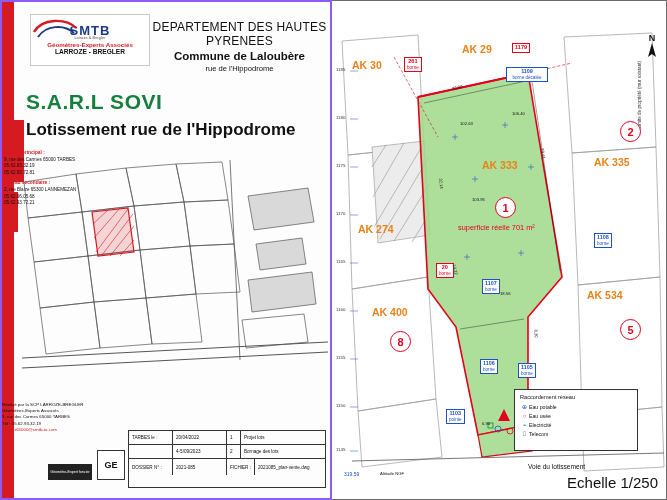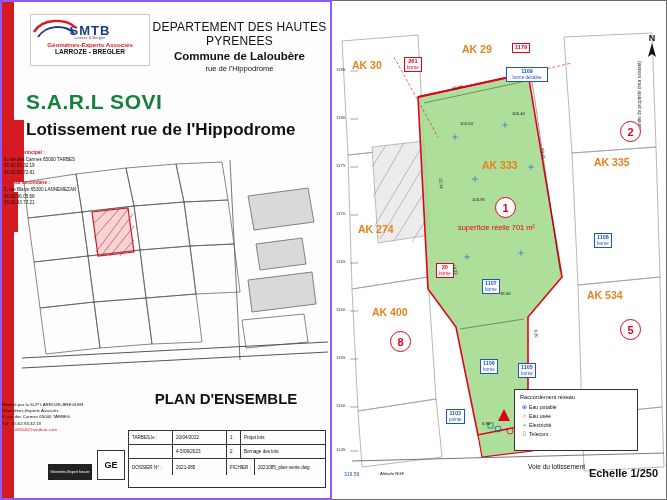--- a/index.html
+++ b/index.html
@@ -155,22 +155,22 @@
   .legend{
     position:absolute;left:182px;top:388px;width:124px;height:62px;
     border:1px solid #333;background:#fff;box-sizing:border-box;
     padding:4px 5px;font-size:5.2px;color:#111;
   }
   .legend .lh{font-size:5.6px;margin-bottom:3px;}
   .legend .li{display:flex;align-items:center;margin-bottom:2.6px;}
   .legend .sym{width:9px;display:inline-block;text-align:center;font-size:6px;}
 
   .echelle{
-    position:absolute;right:8px;bottom:20px;
-    font-size:11px;font-weight:bold;color:#111;
+    position:absolute;right:8px;bottom:8px;
+    font-size:15px;font-weight:normal;color:#111;
   }
   .voie{
     position:absolute;left:196px;top:462px;font-size:6.6px;color:#111;
   }
   .altitude{
     position:absolute;left:12px;top:470px;font-size:5px;color:#1f51c4;
   }
   .altitude2{
     position:absolute;left:48px;top:470px;font-size:4.2px;color:#111;
   }
@@ -277,21 +277,20 @@
     </svg>
 
     <div class="footer-left">
       <div>Réalisé par la  SCP LARROZE-BREGLER</div>
       <div>Géomètres-Experts Associés</div>
       <div>9, rue des Carmes 65000 TARBES</div>
       <div>Tél : 05.62.93.32.19</div>
       <div class="red">contact65000@smtb-ta.com</div>
     </div>
 
-    <div class="plan-ensemble">PLAN D'ENSEMBLE</div>
 
     <div class="tbl">
       <div class="row">
         <div class="c b" style="width:44px">TARBES le :</div>
         <div class="c b" style="width:54px">20/04/2022</div>
         <div class="c b" style="width:14px">1</div>
         <div class="c" style="flex:1">Projet lots</div>
       </div>
       <div class="row">
         <div class="c b" style="width:44px"></div>

